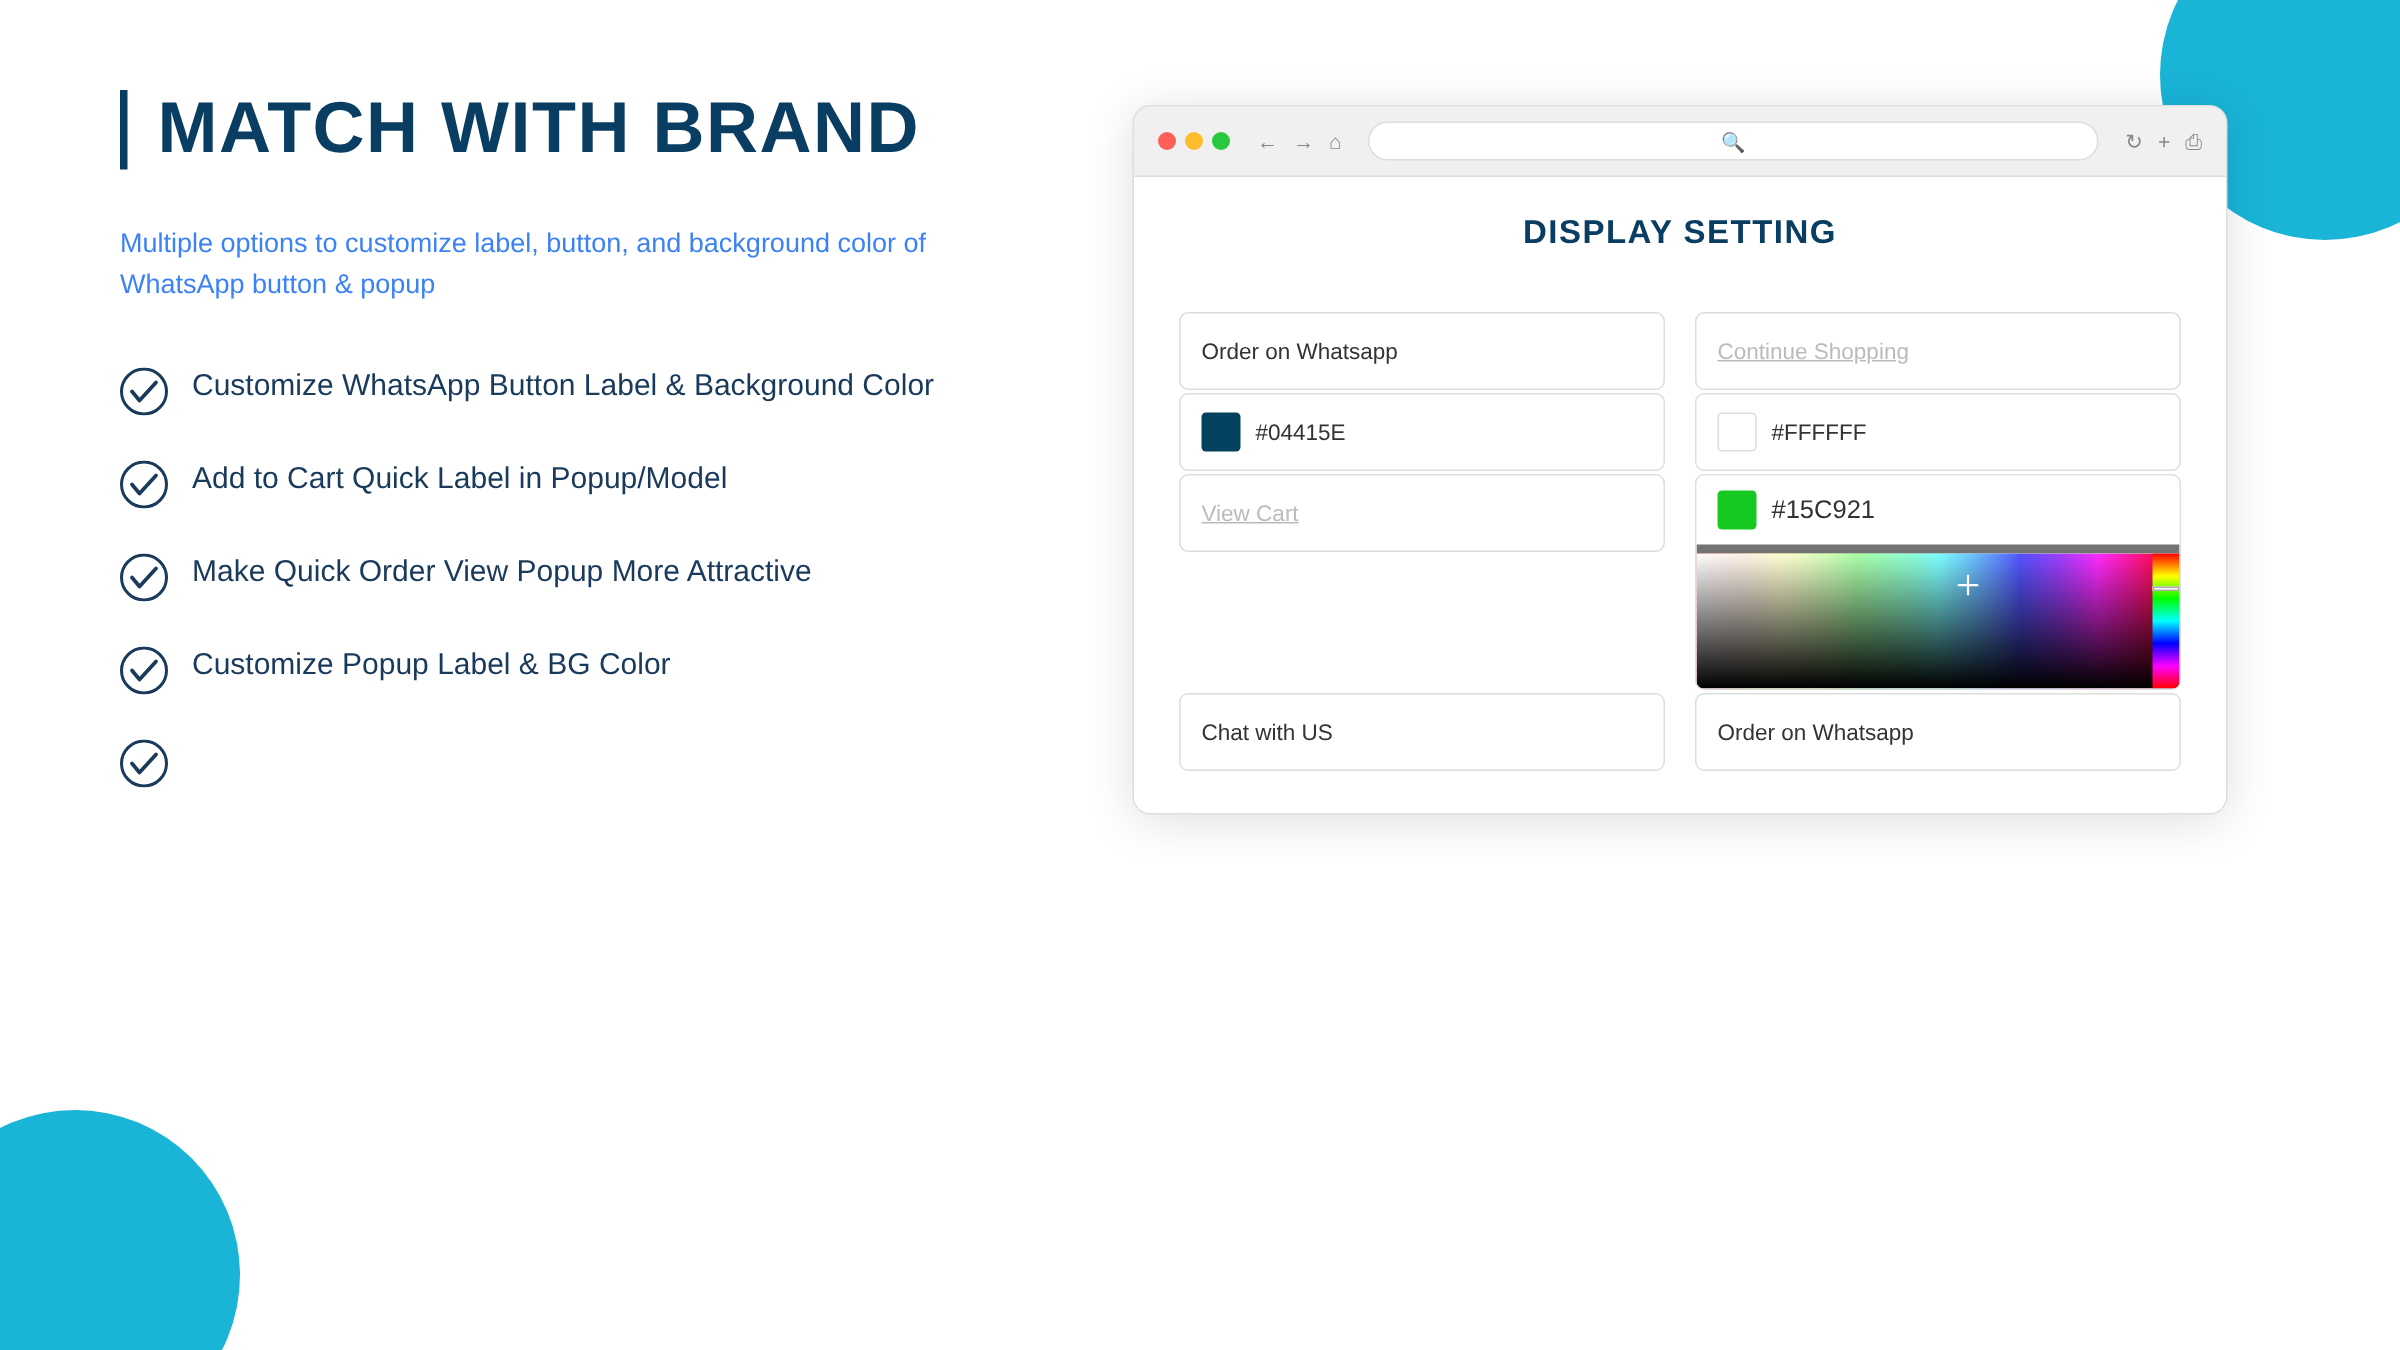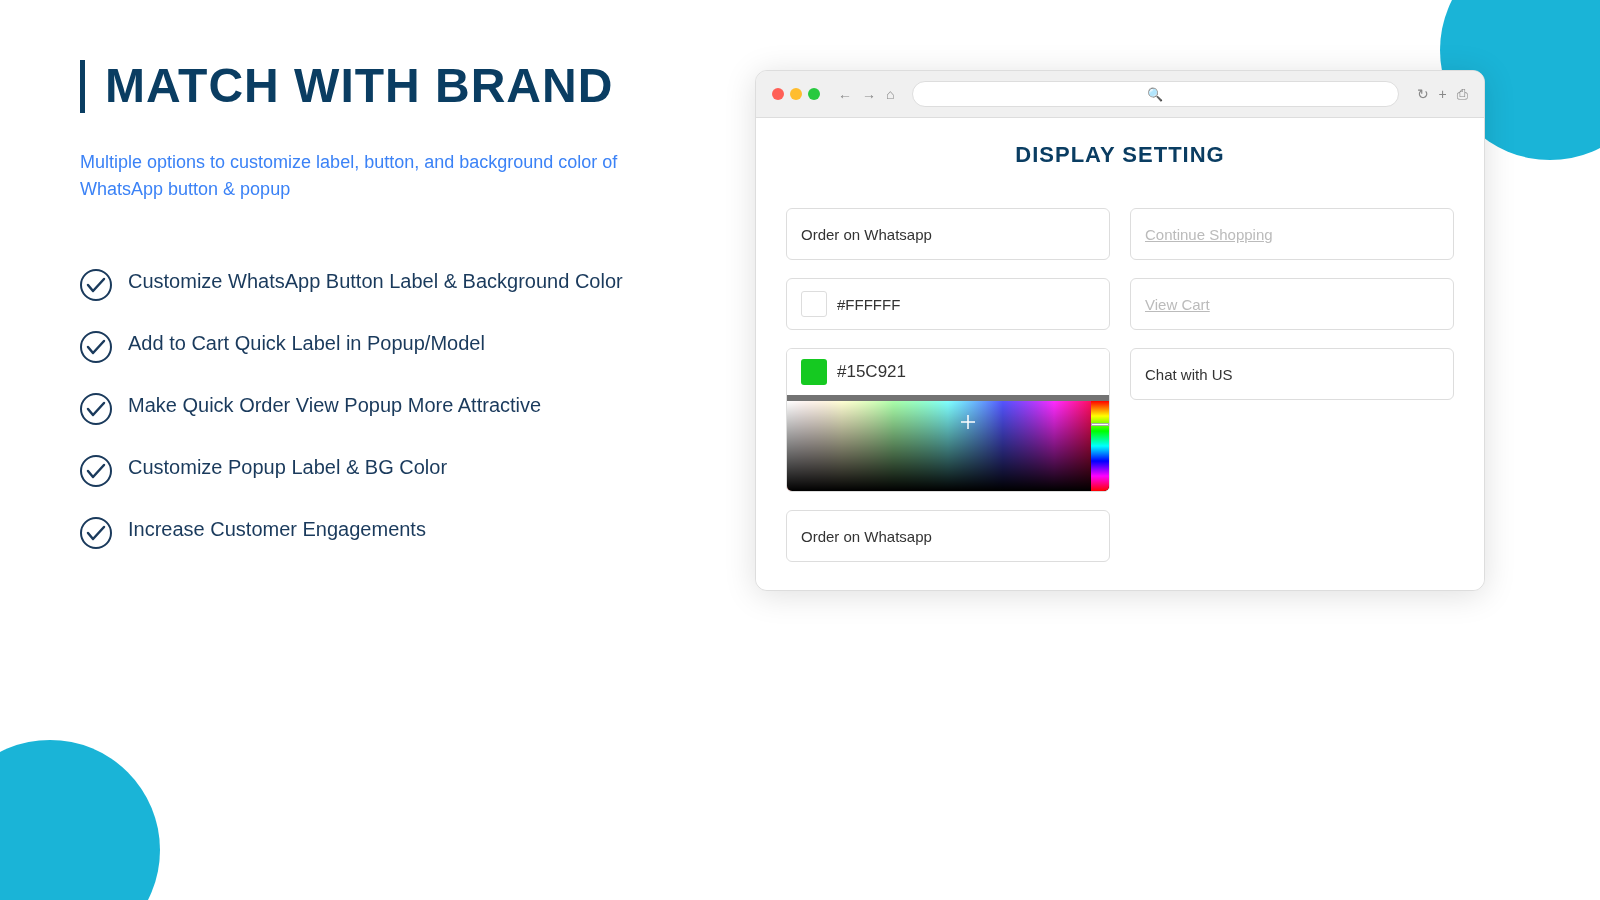--- a/index.html
+++ b/index.html
@@ -68,21 +68,21 @@
 
     .subtitle {
       font-size: 18px;
       color: #3b82f6;
       margin-top: 16px;
       line-height: 1.5;
       font-weight: 400;
     }
 
     .features-list {
-      margin-top: 64px;
+      margin-top: 40px;
       display: flex;
       flex-direction: column;
       gap: 28px;
     }
 
     .feature-item {
       display: flex;
       align-items: flex-start;
       gap: 16px;
     }
@@ -183,21 +183,21 @@
       font-weight: 800;
       color: #0a3d62;
       margin-bottom: 40px;
       letter-spacing: 1px;
       text-transform: uppercase;
     }
 
     .form-grid {
       display: grid;
       grid-template-columns: 1fr 1fr;
-      gap: 18px 20px;
+      gap: 2px 20px;
     }
 
     .field-input {
       display: flex;
       align-items: center;
       border: 1.5px solid #ddd;
       border-radius: 6px;
       padding: 10px 14px;
       background: white;
       height: 52px;
@@ -311,21 +311,20 @@
           <path d="M8 16l5 6 11-12" stroke="#1a3a5c" stroke-width="2.5" stroke-linecap="round" stroke-linejoin="round" fill="none"></path>
         </svg>
         <span class="feature-text">Customize Popup Label &amp; BG Color</span>
       </li>
 
       <li class="feature-item">
         <svg class="check-icon" viewBox="0 0 32 32" fill="none">
           <circle cx="16" cy="16" r="15" stroke="#1a3a5c" stroke-width="2" fill="none"></circle>
           <path d="M8 16l5 6 11-12" stroke="#1a3a5c" stroke-width="2.5" stroke-linecap="round" stroke-linejoin="round" fill="none"></path>
         </svg>
-        <span class="feature-text">Increase Customer Engagements</span>
       </li>
 
     </ul>
   </div>
 
   <div class="right-col">
 
     <div class="browser-window">
 
       <div class="browser-toolbar">
@@ -356,20 +355,24 @@
         <div class="form-grid">
 
           <div class="field-input">
             <span>Order on Whatsapp</span>
           </div>
           <div class="field-input placeholder-text">
             <span>Continue Shopping</span>
           </div>
 
           <div class="field-input">
+            <div class="color-swatch" style="background:#04415E;"></div>
+            <span>#04415E</span>
+          </div>
+          <div class="field-input">
             <div class="color-swatch" style="background:#FFFFFF; border:1px solid #ddd;"></div>
             <span>#FFFFFF</span>
           </div>
 
           <div class="field-input placeholder-text">
             <span>View Cart</span>
           </div>
           <div class="color-picker-container">
             <div class="color-picker-top">
               <div class="color-swatch" style="background:#15C921;"></div>

